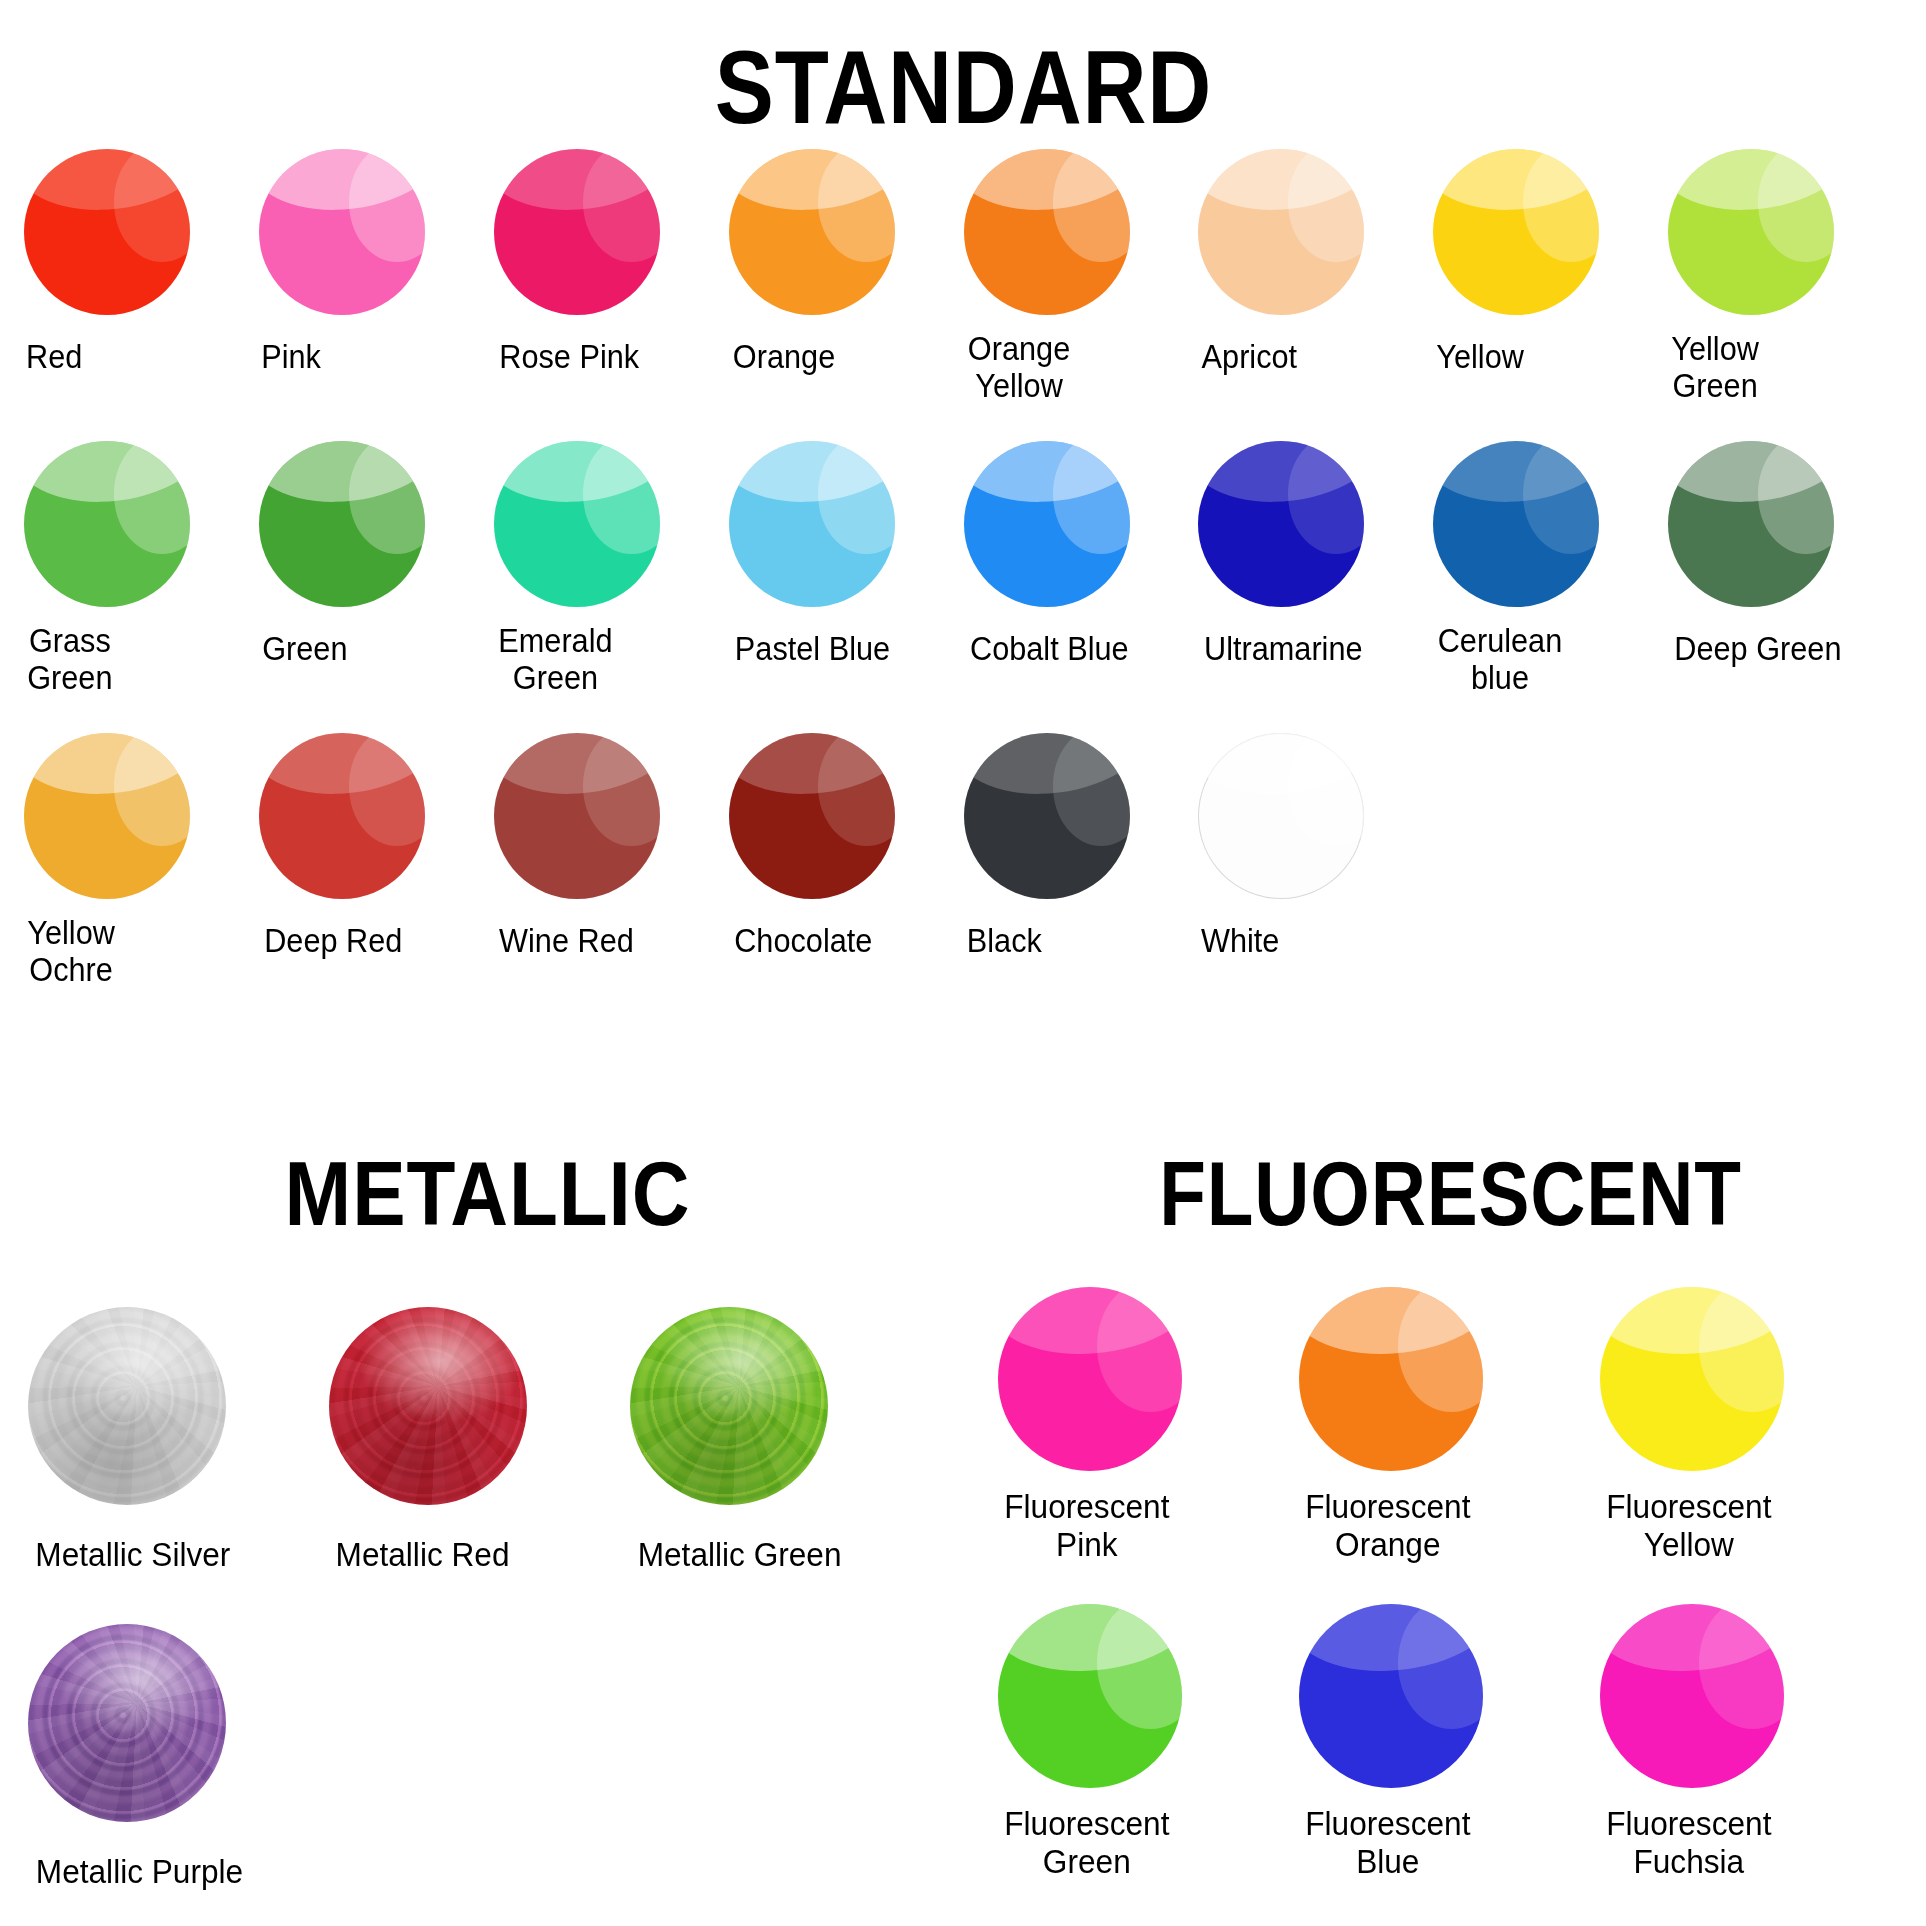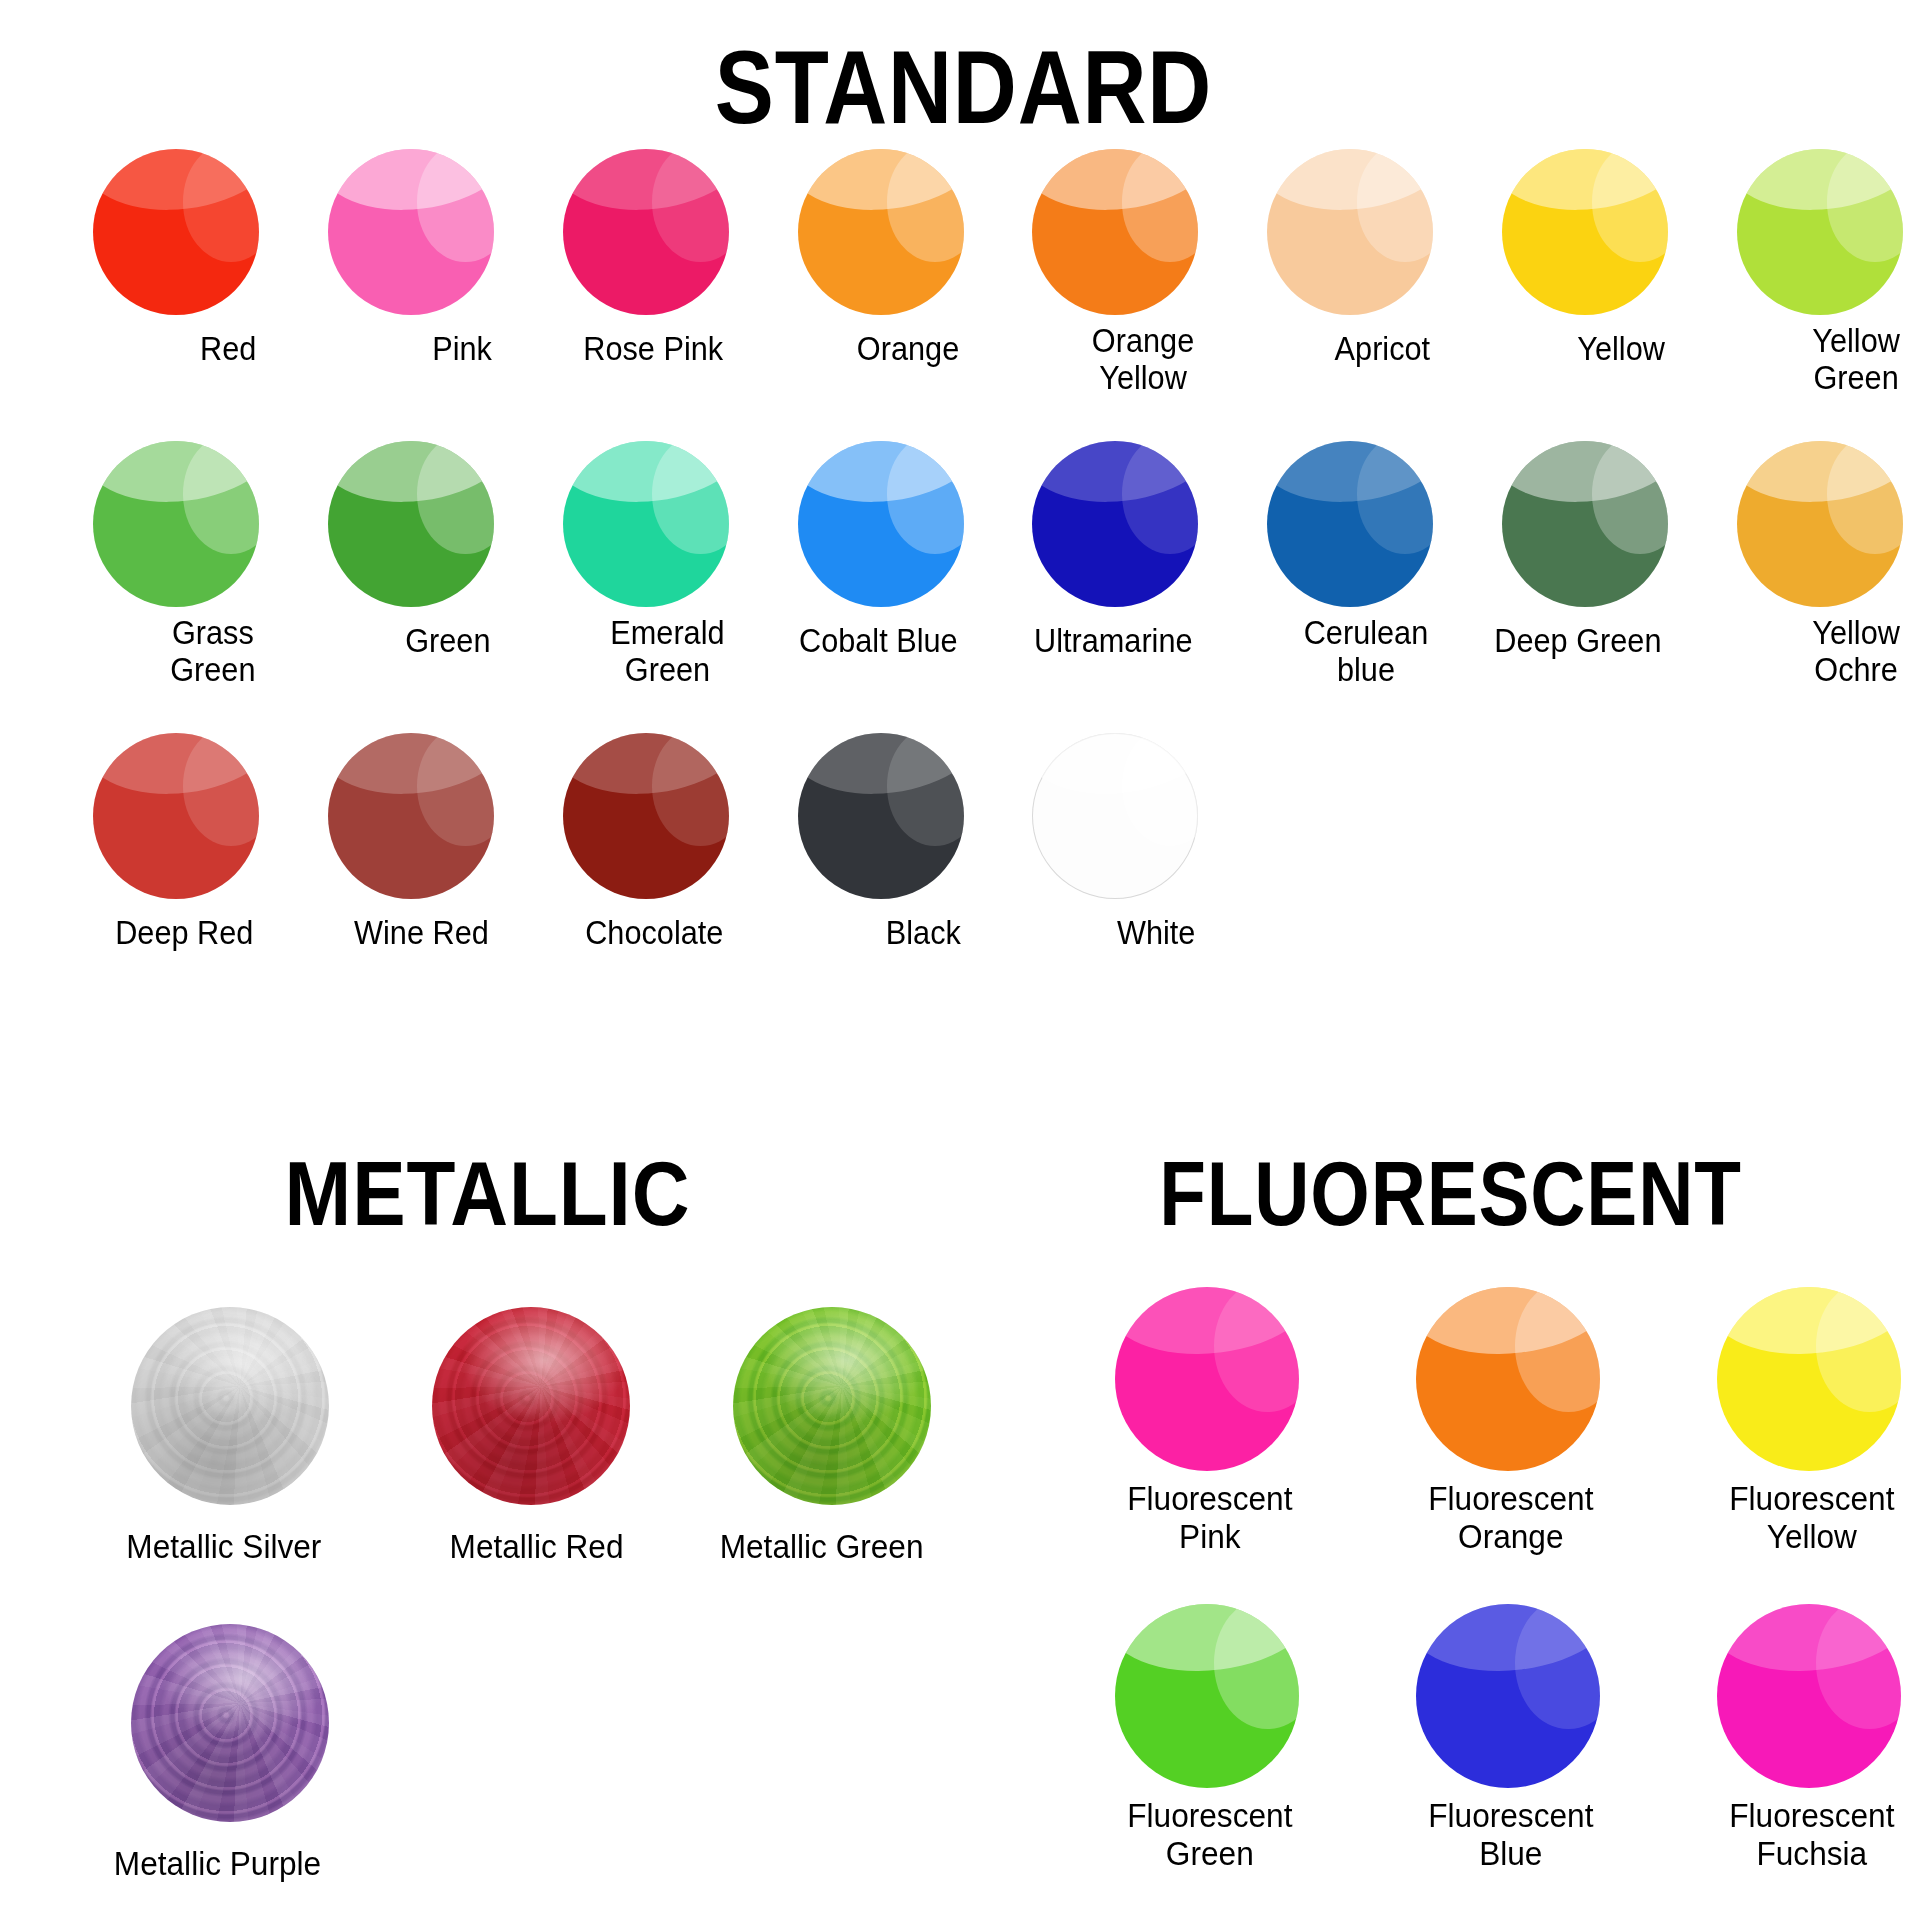--- a/index.html
+++ b/index.html
@@ -87,21 +87,22 @@
     width: 903px;
     grid-template-columns: repeat(3, 1fr);
     grid-auto-rows: 317px;
   }
 
   
   .swatch-cell {
     position: relative;
     display: flex;
     flex-direction: column;
-    align-items: flex-end;
+    align-items: flex-start;
+    gap: 8px;
   }
 
   .swatch-dot {
     position: relative;
     border-radius: 50%;
     overflow: hidden;
     flex: none;
   }
 
   #standard-grid .swatch-dot { width: 166px; height: 166px; }
@@ -262,20 +263,24 @@
       <div class="swatch-cell">
         <div class="swatch-dot glossy" style="background: rgb(67, 164, 51);"></div>
         <div class="swatch-label">Green</div>
       </div>
       <div class="swatch-cell">
         <div class="swatch-dot glossy" style="background: rgb(31, 214, 156);"></div>
         <div class="swatch-label two-line">Emerald
 Green</div>
       </div>
       <div class="swatch-cell">
+        <div class="swatch-dot glossy" style="background: rgb(101, 202, 238);"></div>
+        <div class="swatch-label">Pastel Blue</div>
+      </div>
+      <div class="swatch-cell">
         <div class="swatch-dot glossy" style="background: rgb(31, 139, 243);"></div>
         <div class="swatch-label">Cobalt Blue</div>
       </div>
       <div class="swatch-cell">
         <div class="swatch-dot glossy dark" style="background: rgb(20, 18, 184);"></div>
         <div class="swatch-label">Ultramarine</div>
       </div>
       <div class="swatch-cell">
         <div class="swatch-dot glossy dark" style="background: rgb(17, 97, 173);"></div>
         <div class="swatch-label two-line">Cerulean

